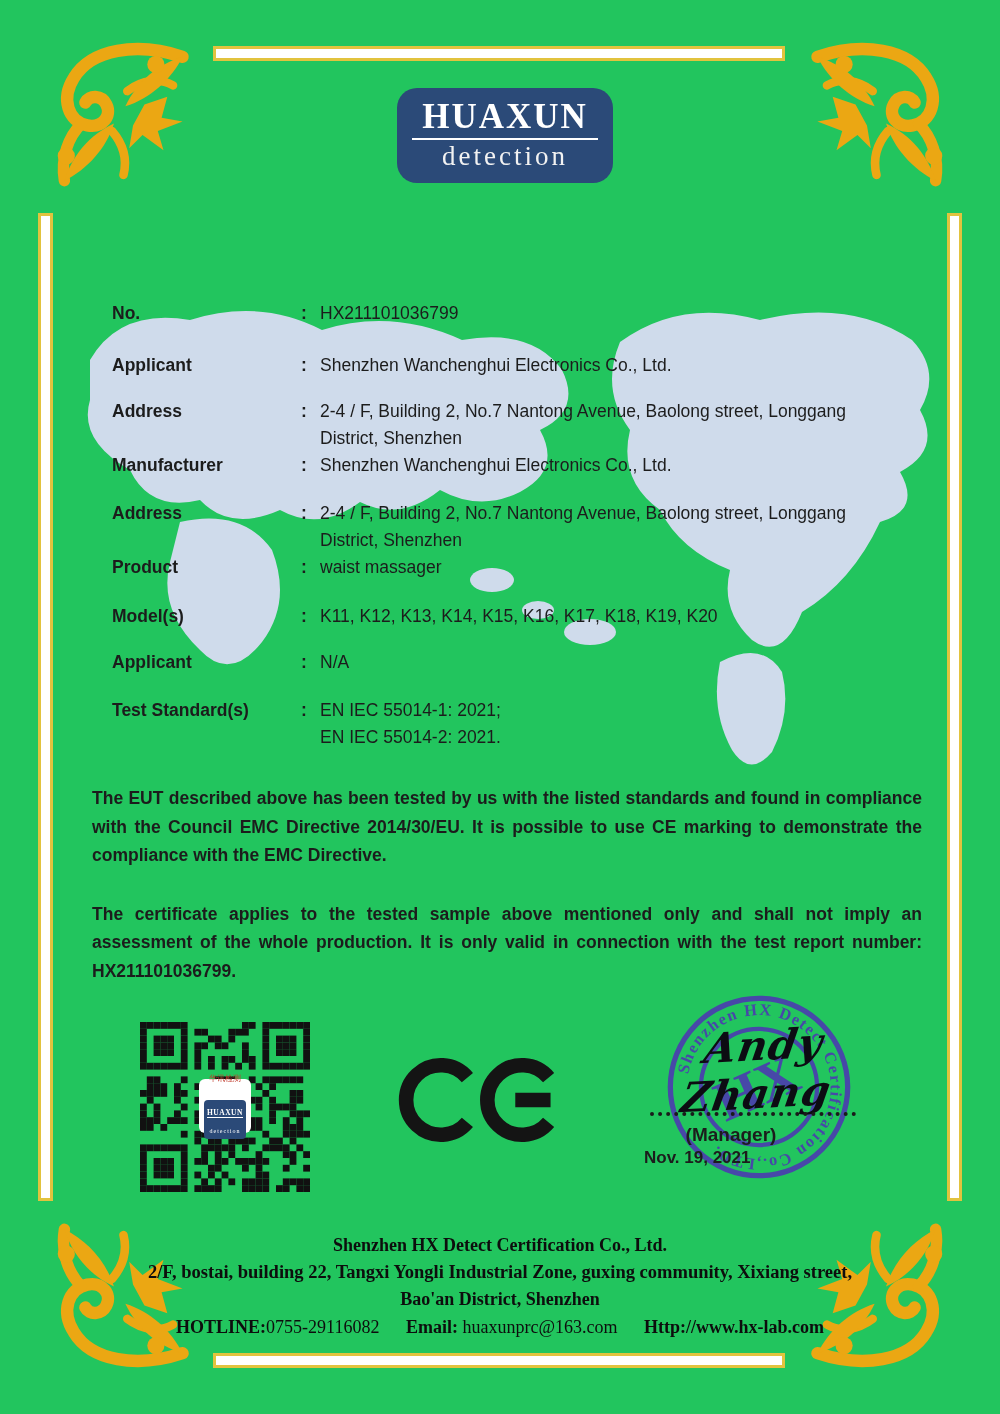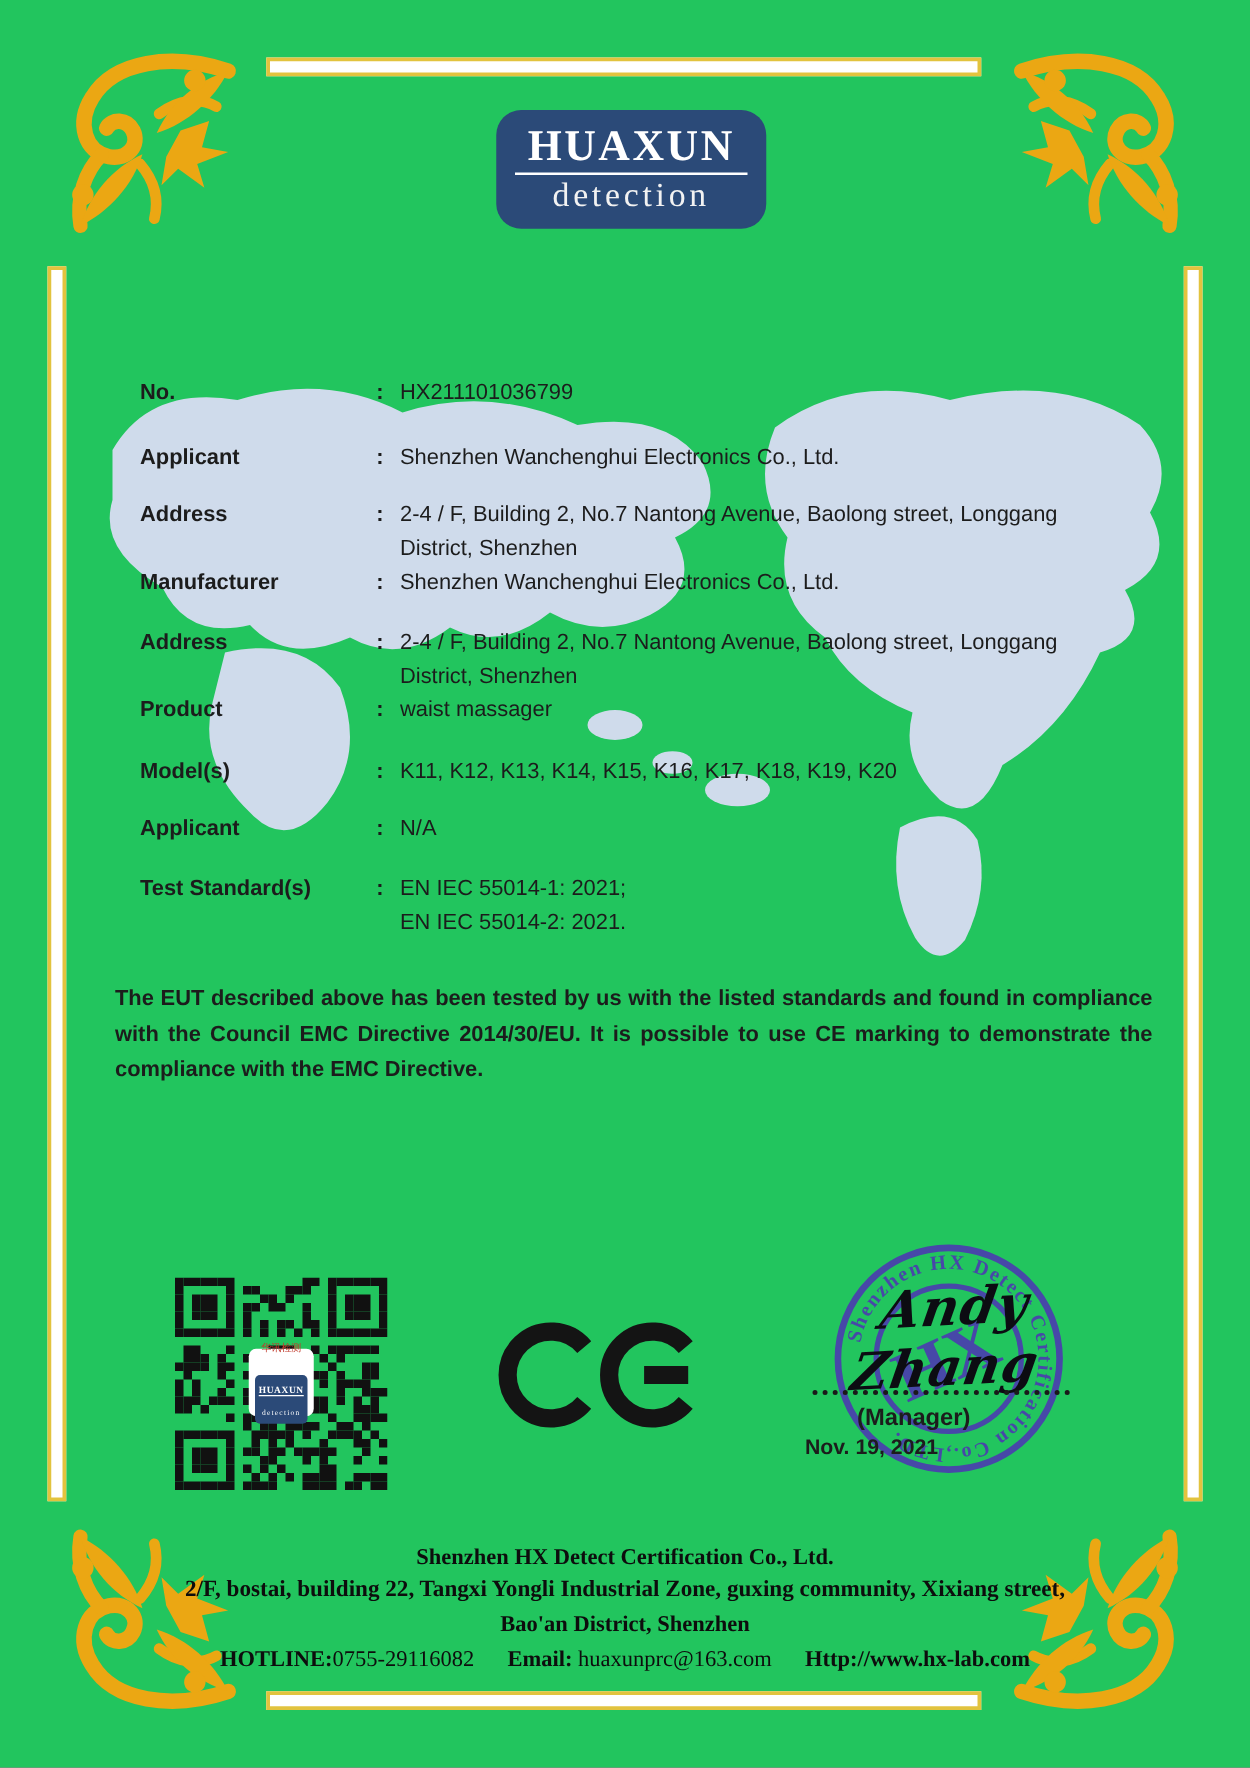--- a/index.html
+++ b/index.html
@@ -196,20 +196,21 @@
       <span class="fcolon">:</span>
       <span class="fvalue bold">
         <div>EN IEC 55014-1: 2021;</div>
         <div>EN IEC 55014-2: 2021.</div>
       </span>
     </div>
   </div>
 
   <div class="paras">
     <p class="para">The EUT described above has been tested by us with the listed standards and found in compliance with the Council EMC Directive 2014/30/EU. It is possible to use CE marking to demonstrate the compliance with the EMC Directive.</p>
+    <p class="para">The certificate applies to the tested sample above mentioned only and shall not imply an assessment of the whole production. It is only valid in connection with the test report number: HX211101036799.</p>
   </div>
 
   <div class="qr">
     <svg id="qrsvg" width="170" height="170" viewBox="0 0 170 170">
         <rect x="0.0" y="0.0" width="6.8" height="6.8" fill="#111"></rect>
         <rect x="6.8" y="0.0" width="6.8" height="6.8" fill="#111"></rect>
         <rect x="13.6" y="0.0" width="6.8" height="6.8" fill="#111"></rect>
         <rect x="20.4" y="0.0" width="6.8" height="6.8" fill="#111"></rect>
         <rect x="27.2" y="0.0" width="6.8" height="6.8" fill="#111"></rect>
         <rect x="34.0" y="0.0" width="6.8" height="6.8" fill="#111"></rect>

